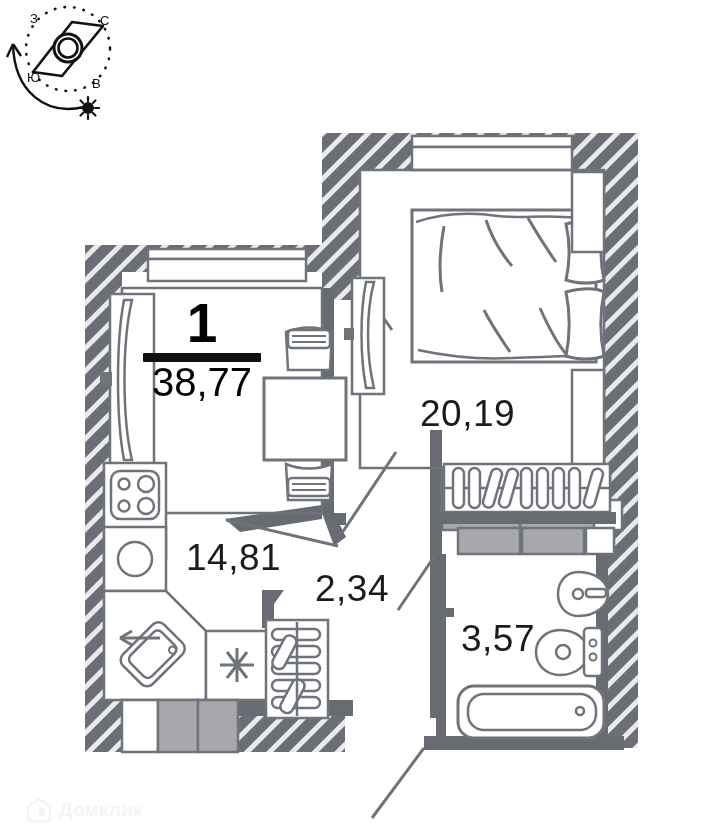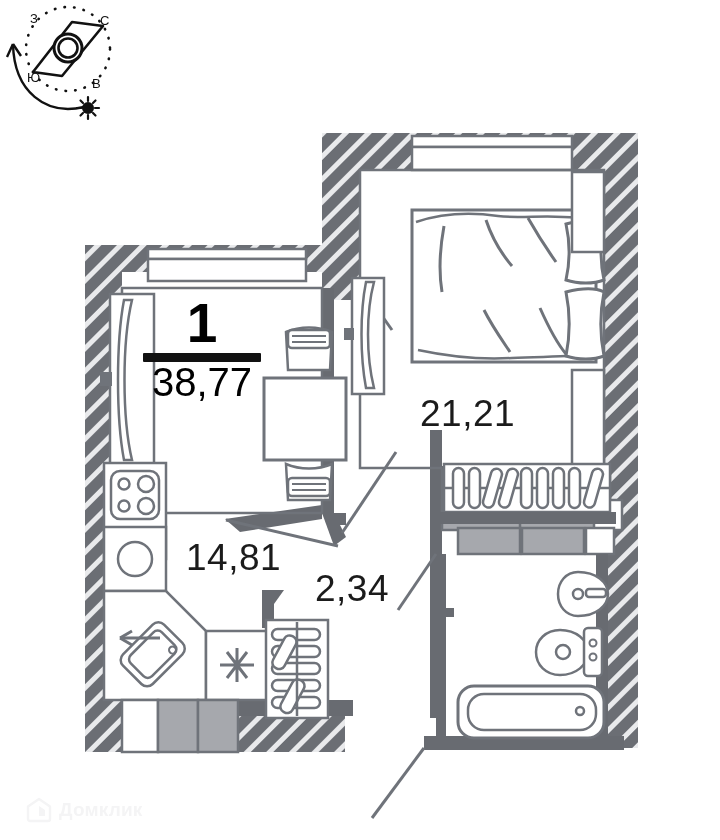--- a/index.html
+++ b/index.html
@@ -305,22 +305,23 @@
     </g>
   </svg>
 
   <div class="summary-box">
     <span class="rooms-num">1</span>
     <span class="rule"></span>
     <span class="total-num">38,77</span>
   </div>
 
   <div class="lbl area-lbl" style="left:186px;top:537px;">14,81</div>
-  <div class="lbl area-lbl" style="left:420px;top:393px;">21,21</div>
+  <div class="lbl area-lbl" style="left:420px;top:393px;">20,19</div>
   <div class="lbl area-lbl" style="left:315px;top:568px;">2,34</div>
+  <div class="lbl area-lbl" style="left:461px;top:618px;">3,57</div>
 
   <div class="lbl compass-lbl" style="left:30px;top:11px;">З</div>
   <div class="lbl compass-lbl" style="left:100px;top:13px;">С</div>
   <div class="lbl compass-lbl" style="left:27px;top:70px;">Ю</div>
   <div class="lbl compass-lbl" style="left:92px;top:76px;">В</div>
 
   <div class="wm">
     <svg width="26" height="26" viewBox="0 0 26 26">
       <path d="M13,2 L24,9.5 V22 A2,2 0 0 1 22,24 H4 A2,2 0 0 1 2,22 V9.5 Z" fill="none" stroke="#f4f4f5" stroke-width="2.4" stroke-linejoin="round"></path>
       <path d="M13,9 L19,13 V19 H13 Z" fill="#f4f4f5"></path>

